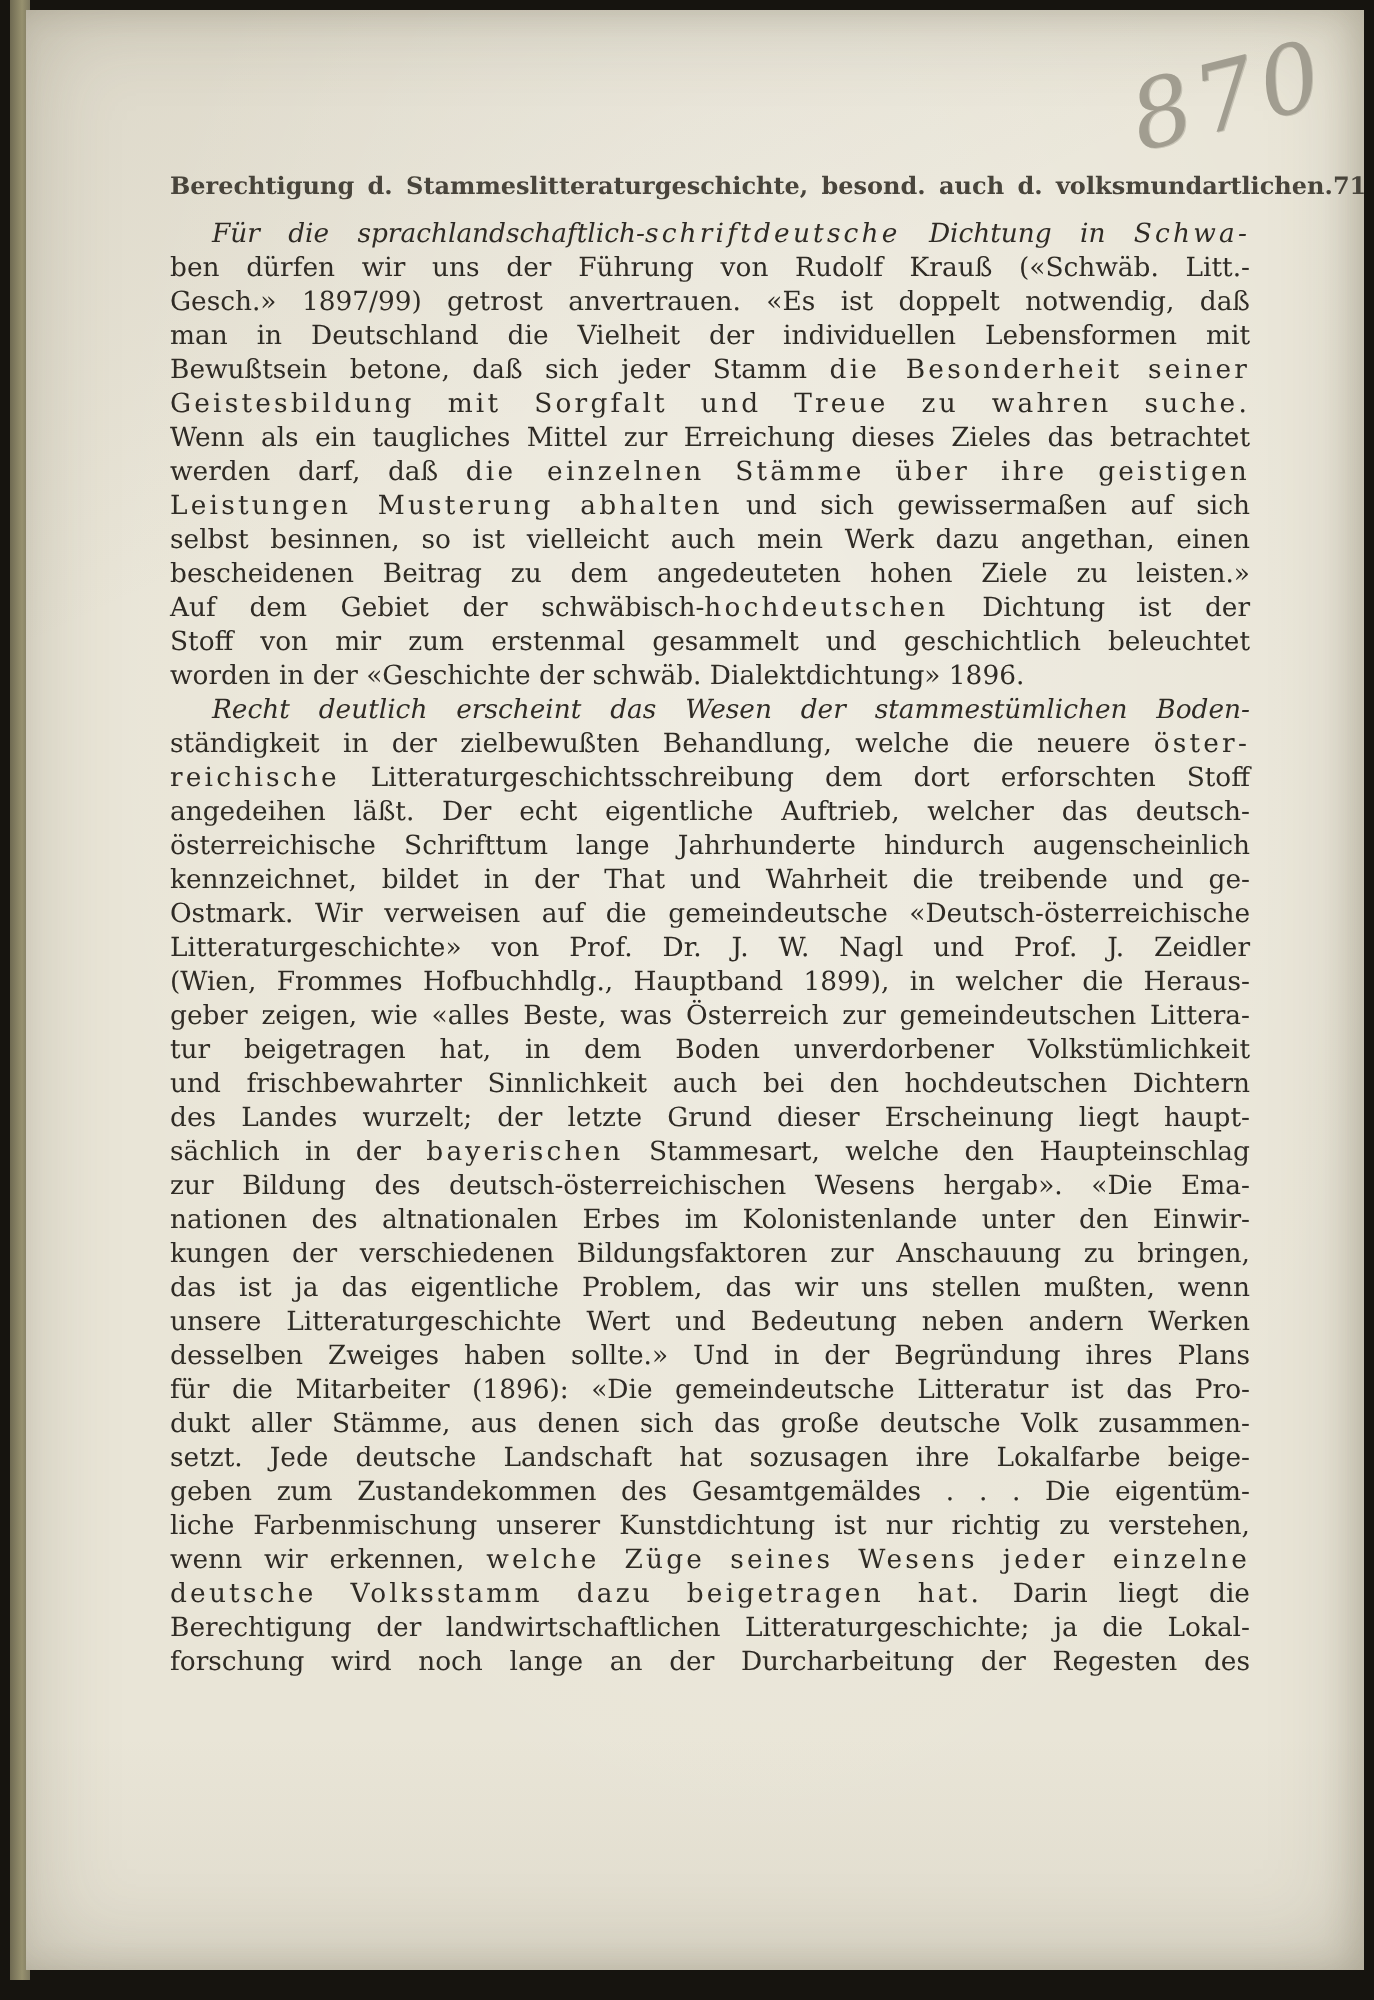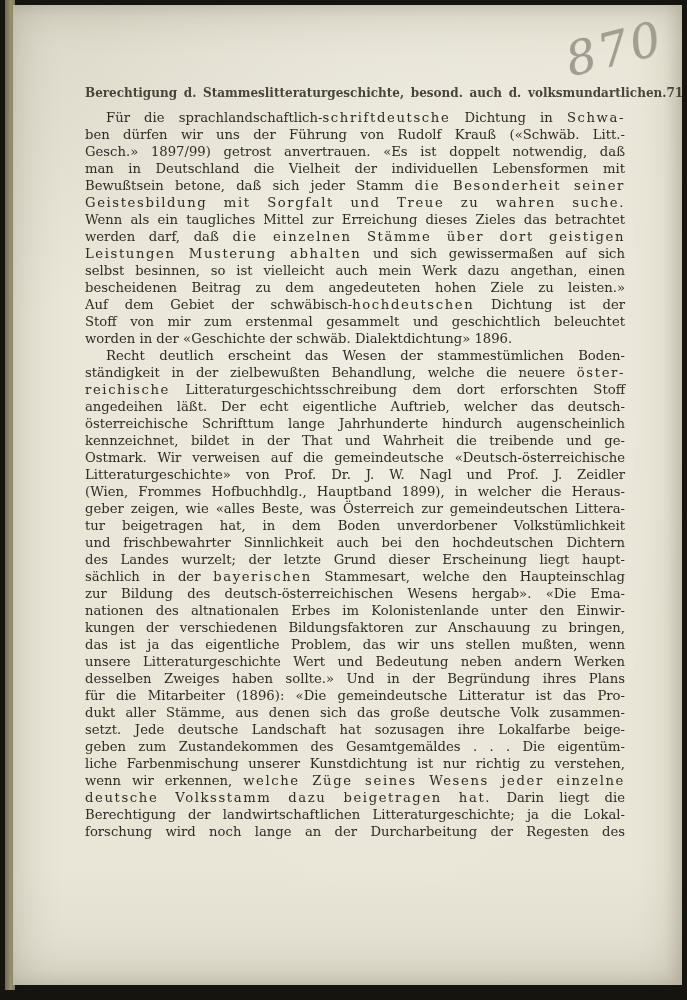--- a/index.html
+++ b/index.html
@@ -59,21 +59,21 @@
     line-height: 17px;
     color: #2f2b25;
   }
   .paragraph { margin: 0; }
   .line {
     height: 17px;
     text-align: justify;
     text-align-last: justify;
   }
   .line.noj { text-align-last: left; }
-  .line.indent { text-indent: 21px; }
+  .line.indent { text-indent: 21px; font-style: italic; }
   .sperr { letter-spacing: 1.6px; }
 </style>
 </head>
 <body>
 
 <div class="scan">
   <div class="under-page"></div>
   <div class="paper">
     <div class="handwritten">870</div>
     <div class="running-header">
@@ -82,21 +82,21 @@
     </div>
     <div class="text-block">
         <div class="paragraph">
           <div class="line indent">Für die sprachlandschaftlich-<span class="sperr">schriftdeutsche</span> Dichtung in <span class="sperr">Schwa-</span></div>
           <div class="line">ben dürfen wir uns der Führung von Rudolf Krauß («Schwäb. Litt.-</div>
           <div class="line">Gesch.» 1897/99) getrost anvertrauen. «Es ist doppelt notwendig, daß</div>
           <div class="line">man in Deutschland die Vielheit der individuellen Lebensformen mit</div>
           <div class="line">Bewußtsein betone, daß sich jeder Stamm <span class="sperr">die Besonderheit seiner</span></div>
           <div class="line"><span class="sperr">Geistesbildung mit Sorgfalt und Treue zu wahren suche.</span></div>
           <div class="line">Wenn als ein taugliches Mittel zur Erreichung dieses Zieles das betrachtet</div>
-          <div class="line">werden darf, daß <span class="sperr">die einzelnen Stämme über dort geistigen</span></div>
+          <div class="line">werden darf, daß <span class="sperr">die einzelnen Stämme über ihre geistigen</span></div>
           <div class="line"><span class="sperr">Leistungen Musterung abhalten</span> und sich gewissermaßen auf sich</div>
           <div class="line">selbst besinnen, so ist vielleicht auch mein Werk dazu angethan, einen</div>
           <div class="line">bescheidenen Beitrag zu dem angedeuteten hohen Ziele zu leisten.»</div>
           <div class="line">Auf dem Gebiet der schwäbisch-<span class="sperr">hochdeutschen</span> Dichtung ist der</div>
           <div class="line">Stoff von mir zum erstenmal gesammelt und geschichtlich beleuchtet</div>
           <div class="line noj">worden in der «Geschichte der schwäb. Dialektdichtung» 1896.</div>
         </div>
         <div class="paragraph">
           <div class="line indent">Recht deutlich erscheint das Wesen der stammestümlichen Boden-</div>
           <div class="line">ständigkeit in der zielbewußten Behandlung, welche die neuere <span class="sperr">öster-</span></div>

